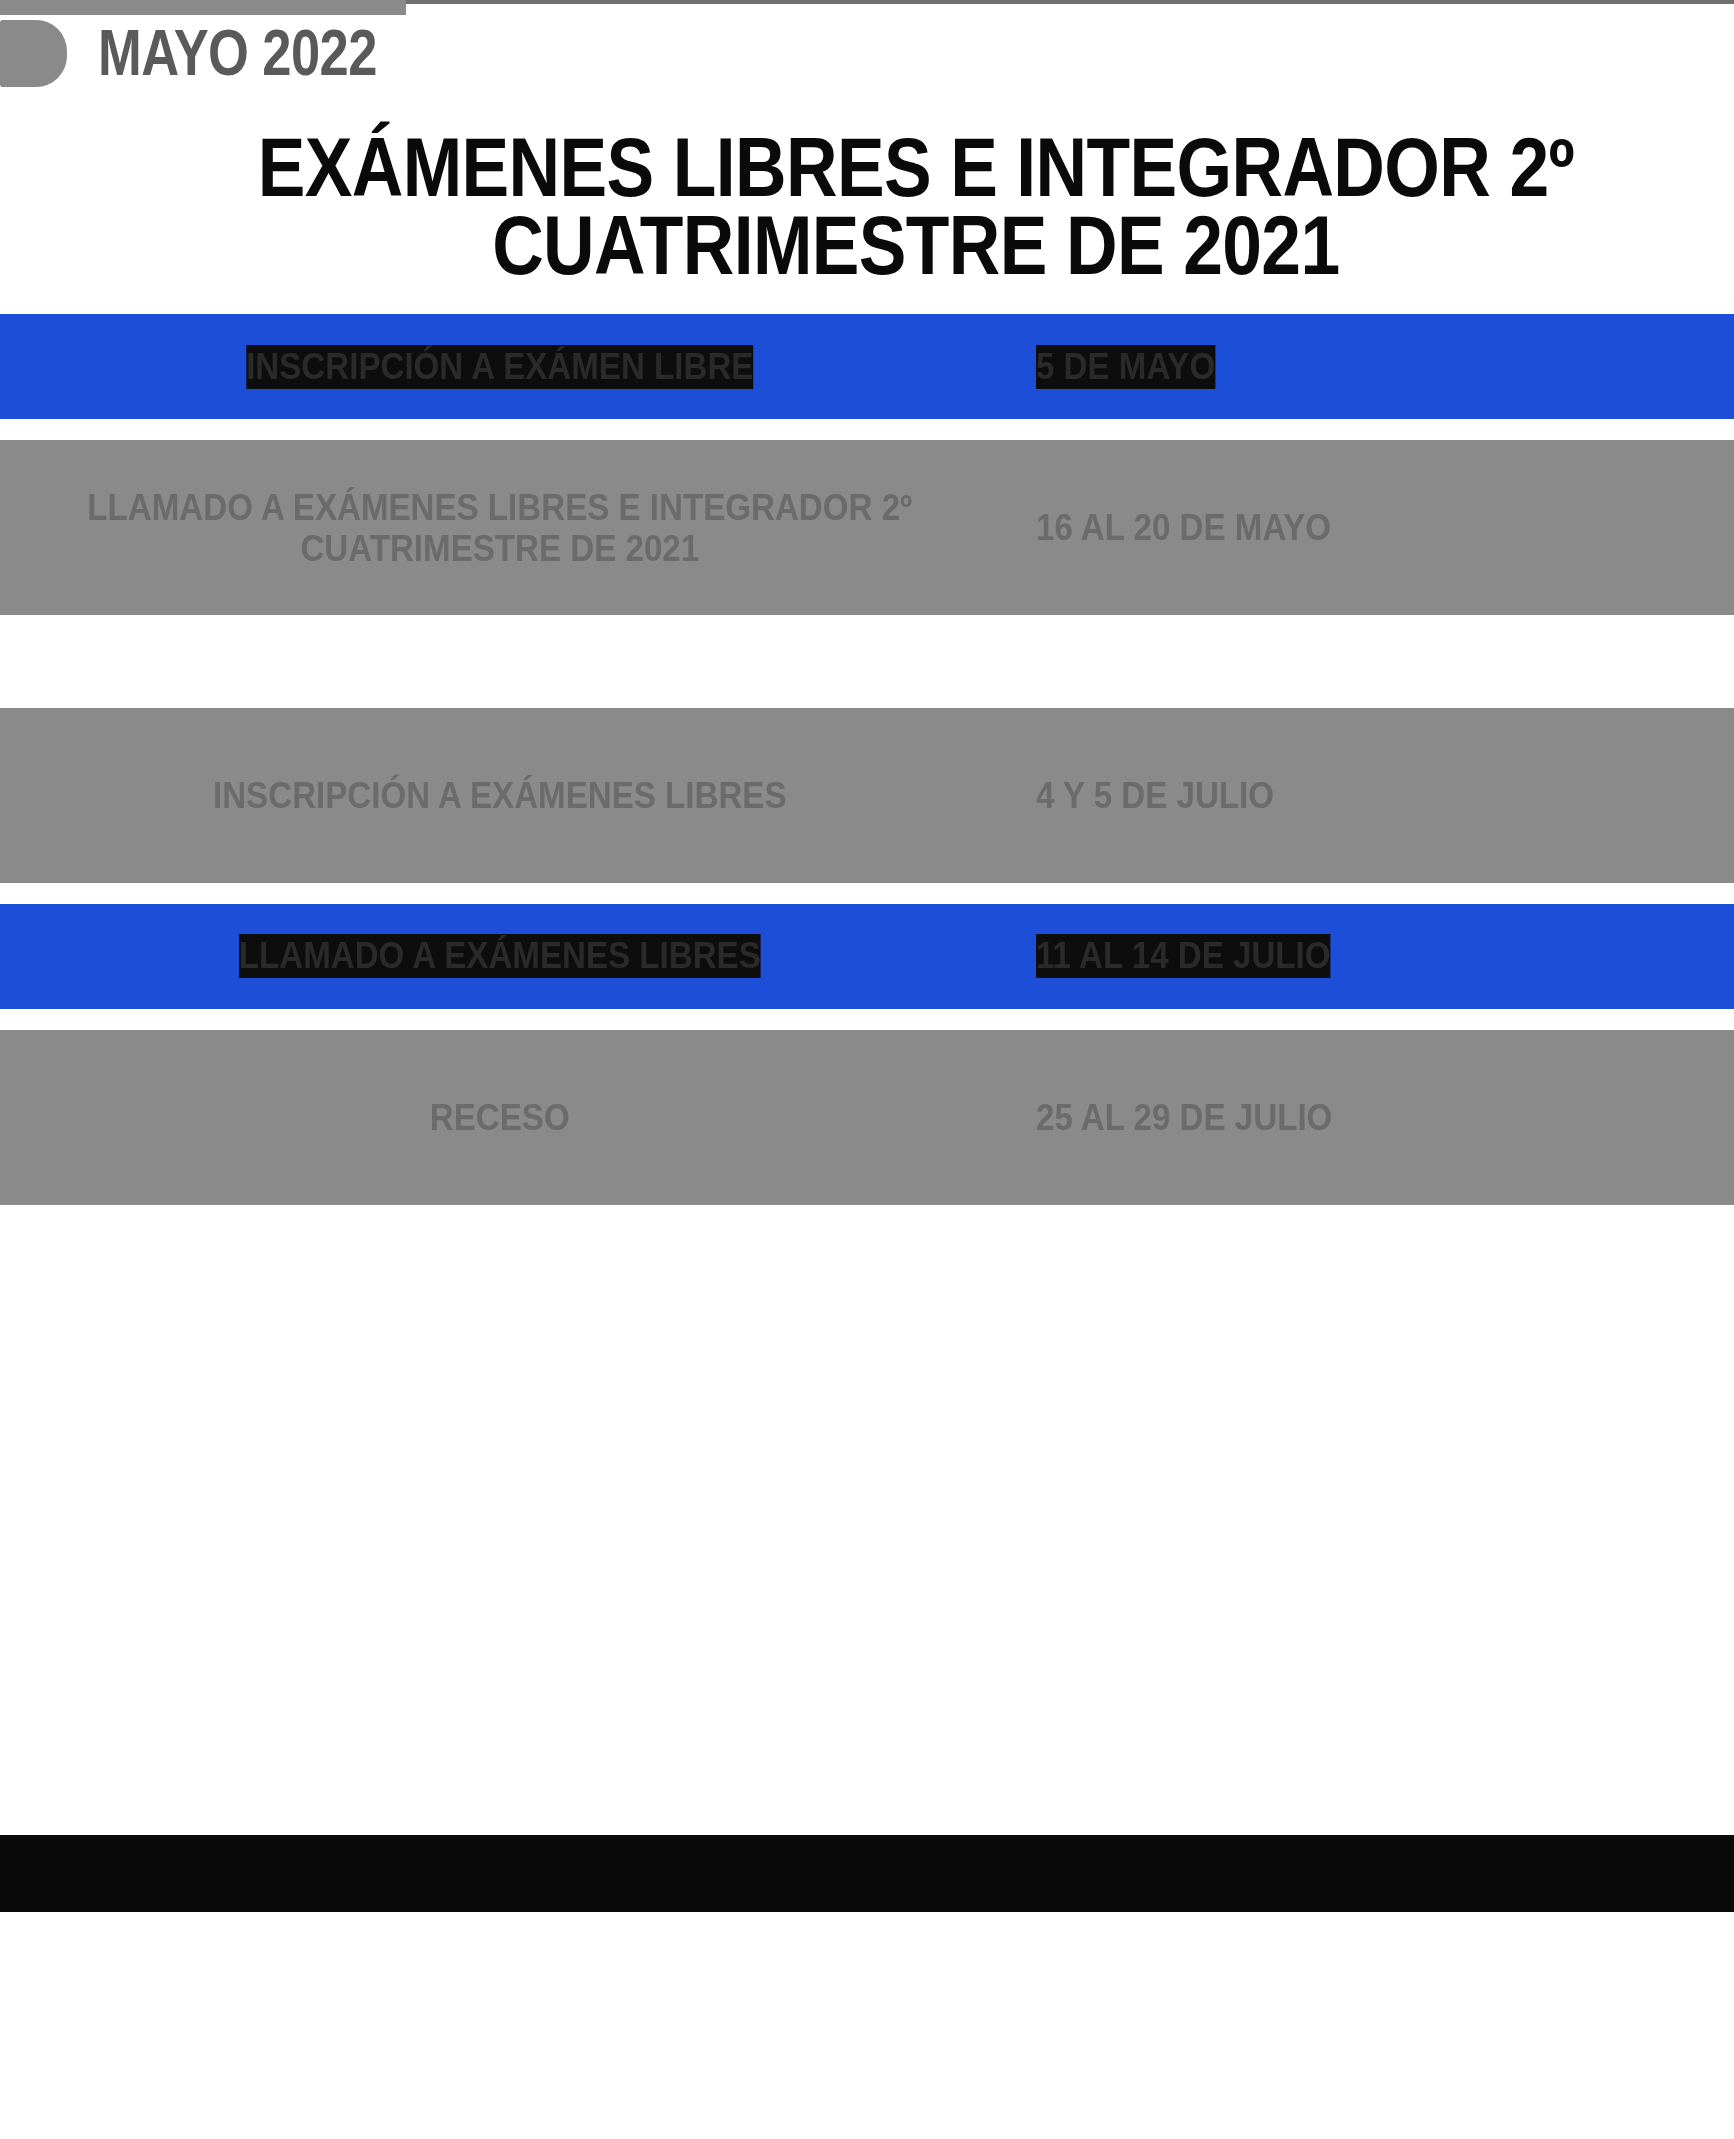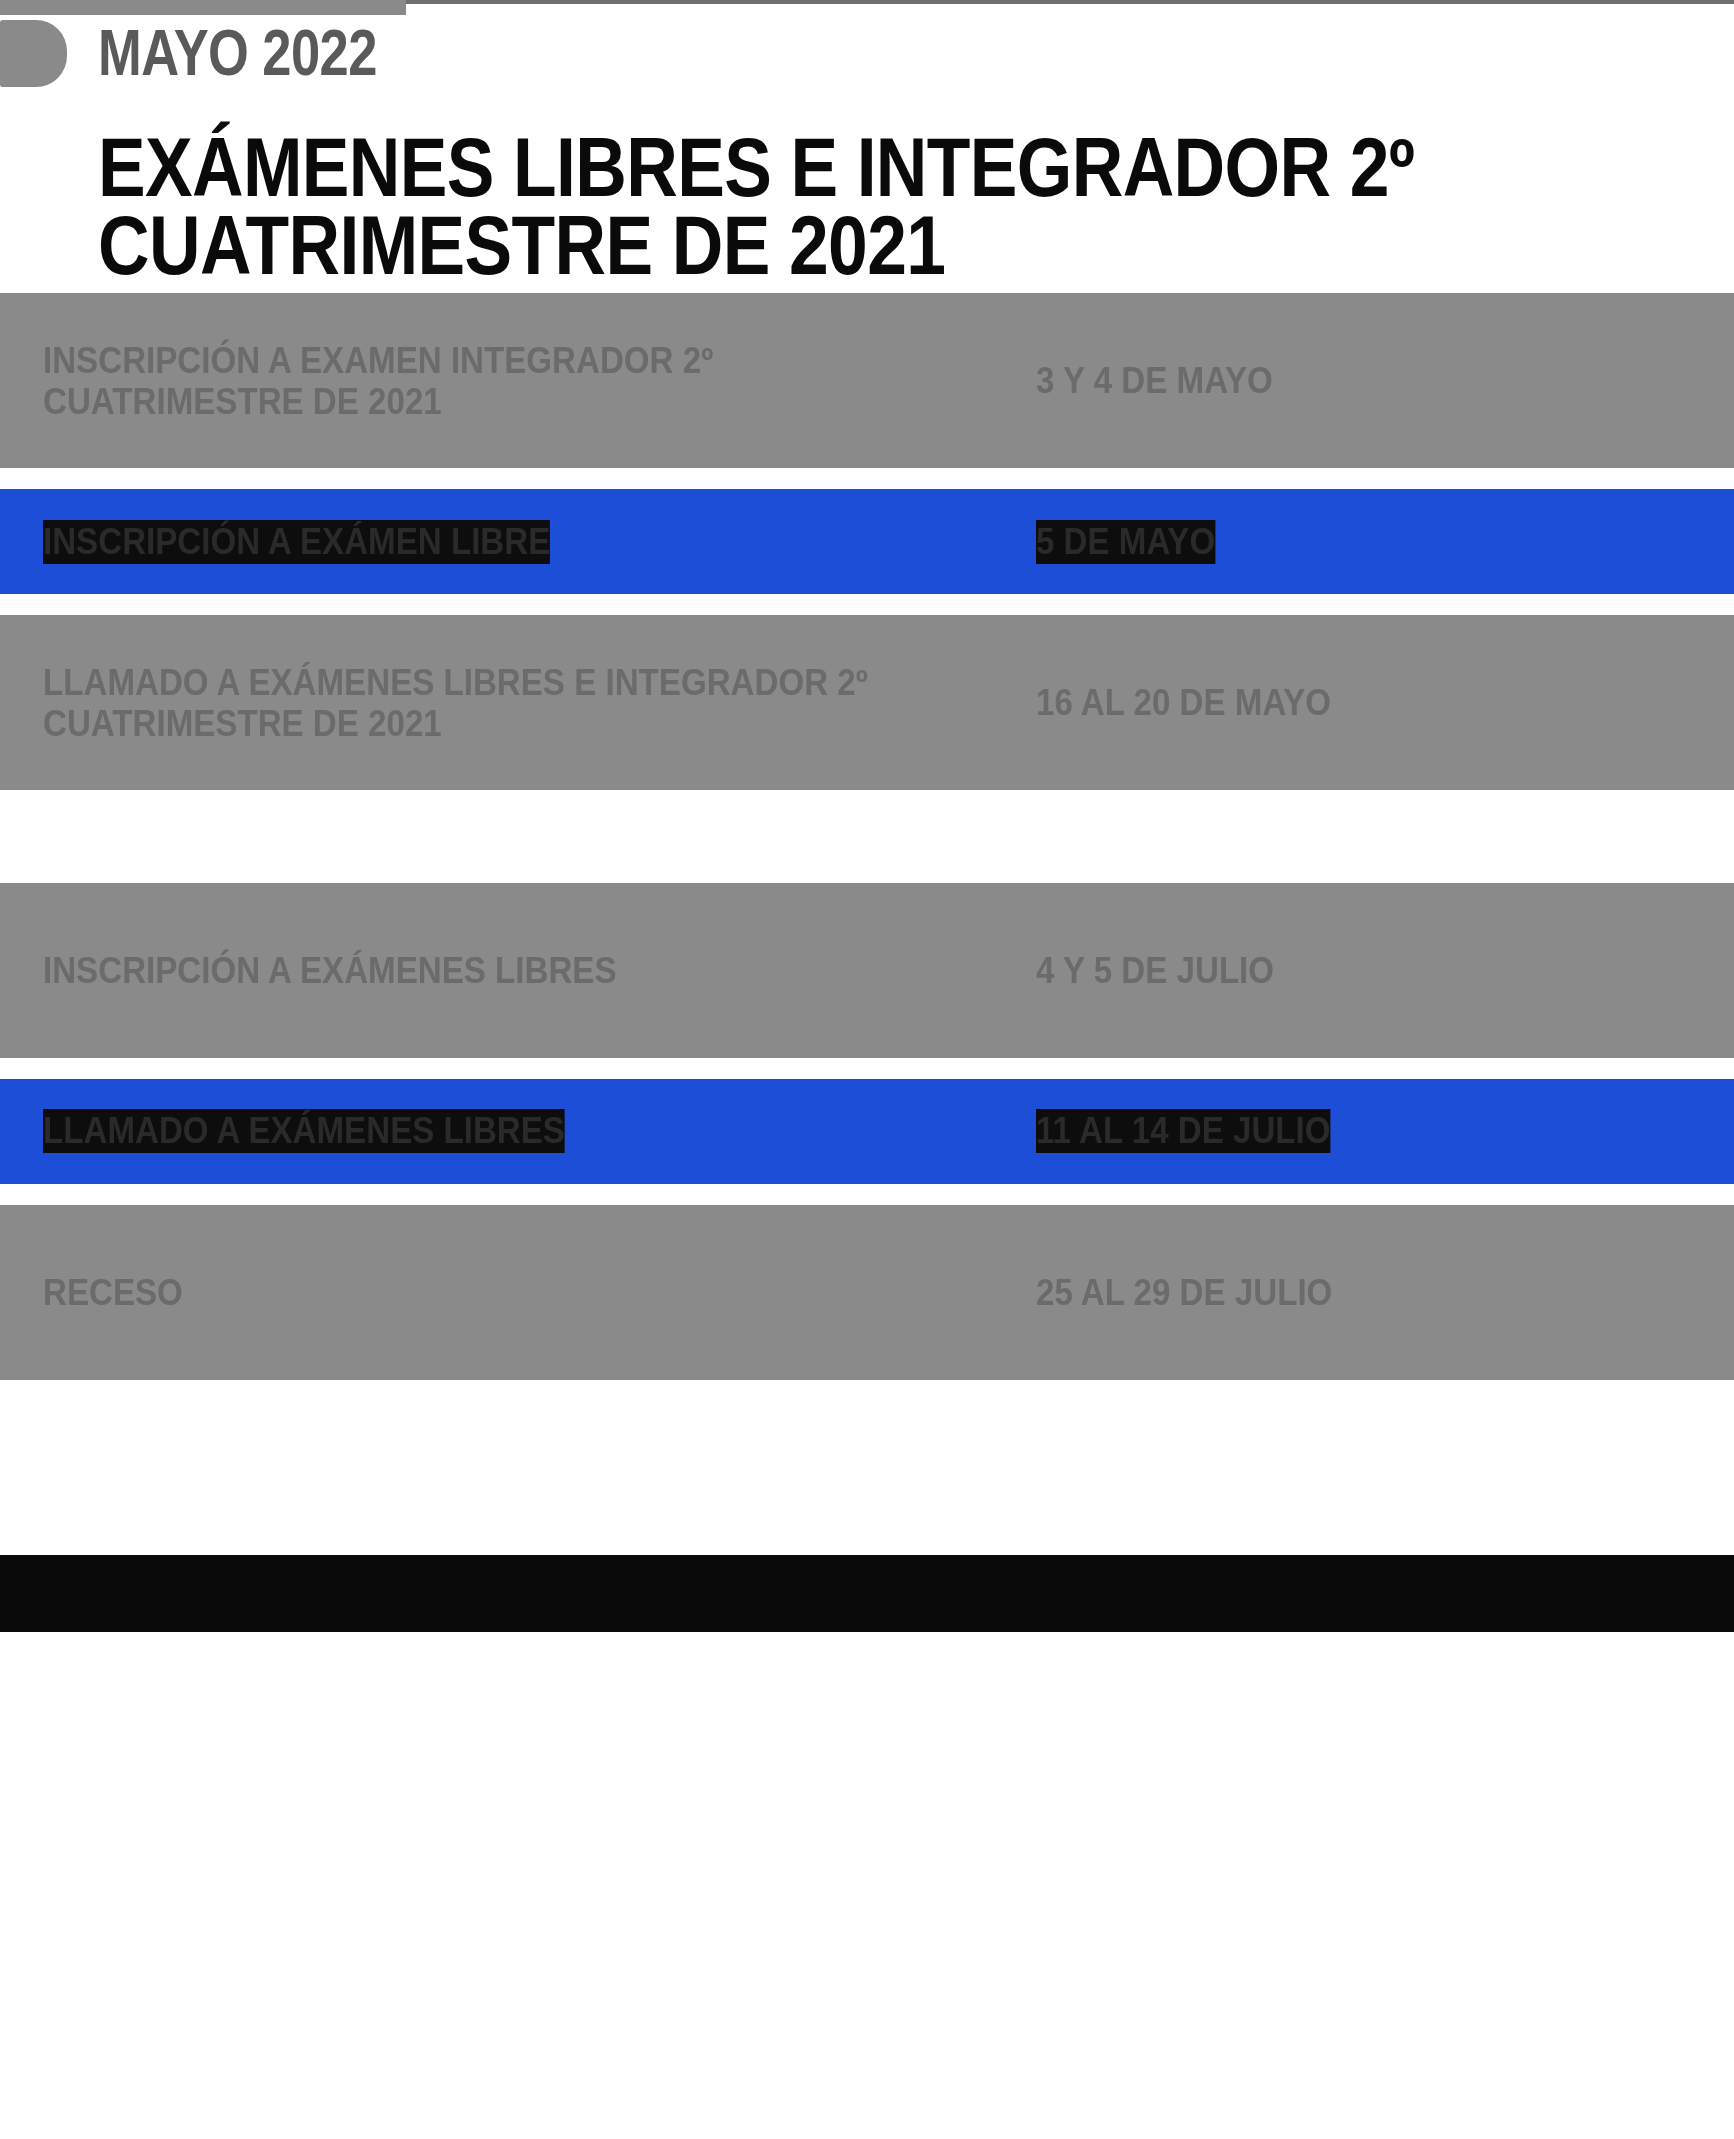--- a/index.html
+++ b/index.html
@@ -10,22 +10,23 @@
   body {
     width: 1734px;
     height: 2140px;
     font-family: "Liberation Sans", sans-serif;
     overflow: hidden;
   }
 
   .page {
     position: relative;
     width: 1734px;
-    height: 1632px;
-    background: #ffffff;
+    height: 1912px;
+    background: #ffffff;
+    text-align: center;
   }
 
   
   .month-block {
     position: relative;
     width: 1734px;
   }
 
   .month-head {
     position: relative;
@@ -206,24 +207,20 @@
 
     <div class="headline">
       <div class="headline-band" style="top:84px;"></div>
       <div class="headline-text">EXÁMENES LIBRES E INTEGRADOR 2º CUATRIMESTRE DE 2021</div>
     </div>
 
     <div class="spacer-12"></div>
 
     <div class="rows">
 
-      <div class="row shaded tall">
-        <div class="row-label">INSCRIPCIÓN A EXAMEN INTEGRADOR 2º CUATRIMESTRE DE 2021</div>
-        <div class="row-date">3 Y 4 DE MAYO</div>
-      </div>
 
       <div class="gap-sm"></div>
 
       <div class="row plain short">
         <div class="row-label"><span class="hl">INSCRIPCIÓN A EXÁMEN LIBRE</span></div>
         <div class="row-date"><span class="hl">5 DE MAYO</span></div>
       </div>
 
       <div class="gap-sm"></div>
 

